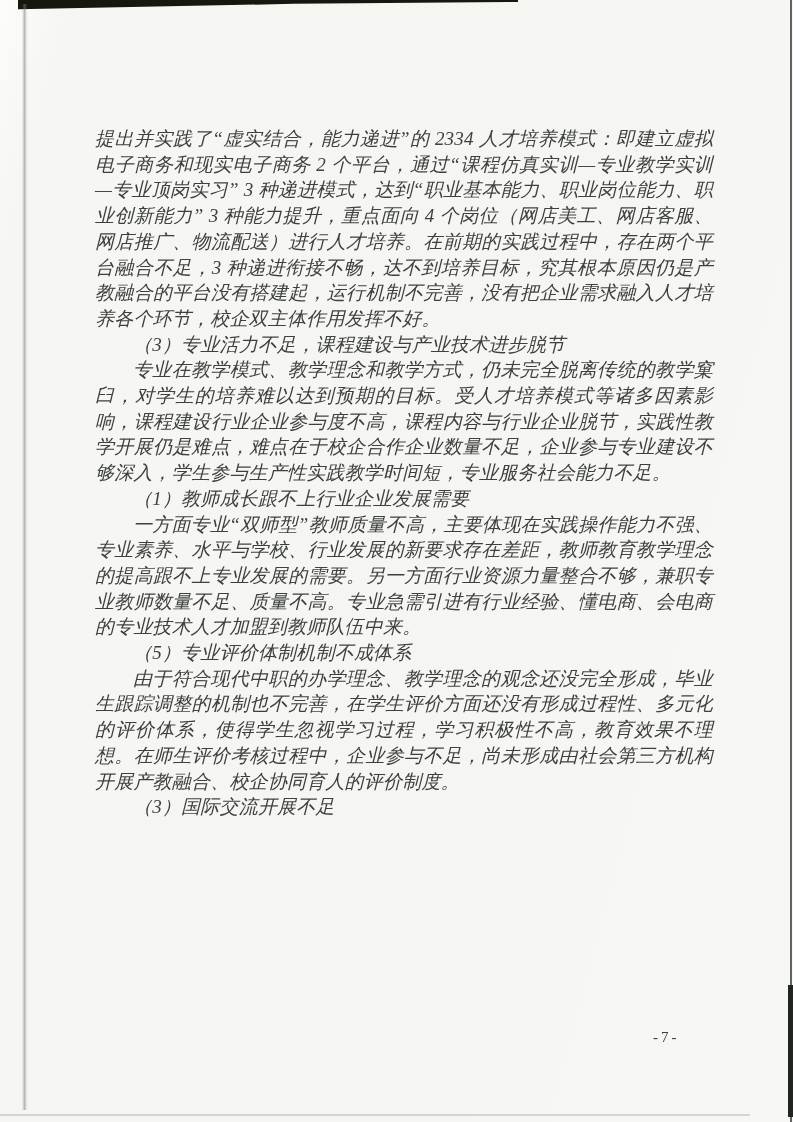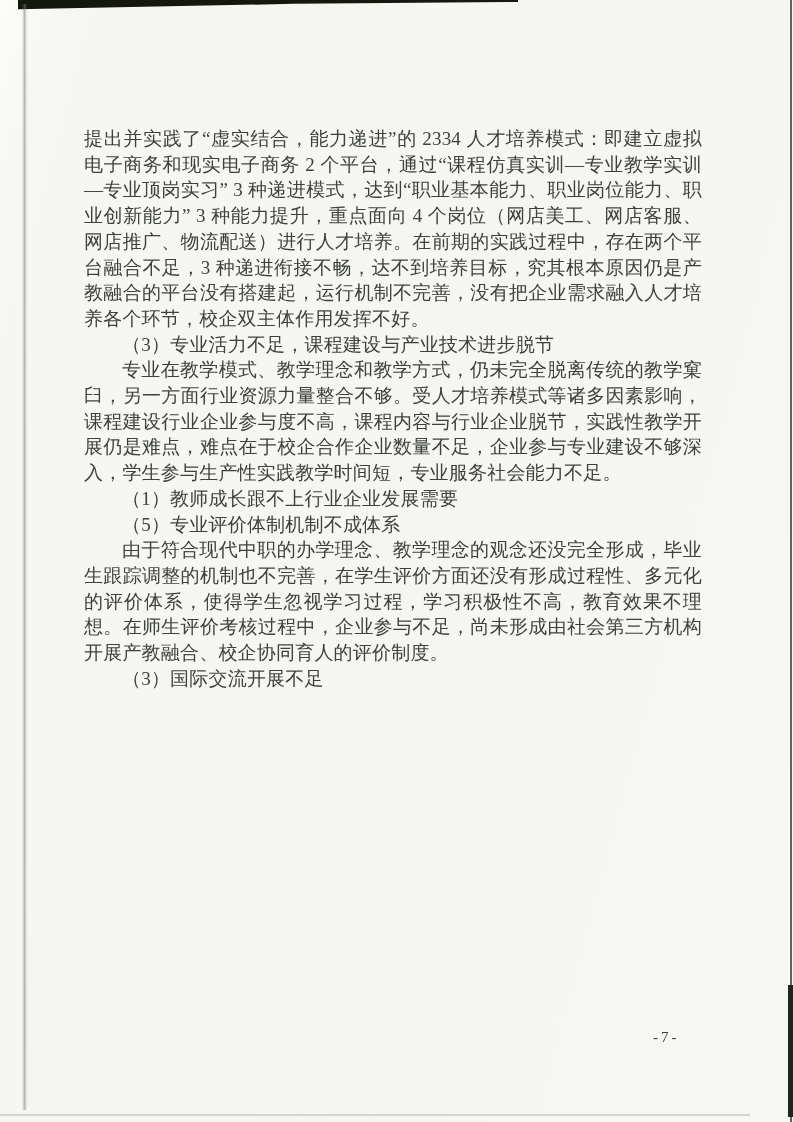--- a/index.html
+++ b/index.html
@@ -68,29 +68,30 @@
     left: 0;
     top: 1114px;
     width: 750px;
     height: 2px;
     background: #c4c8c2;
     opacity: 0.7;
   }
   
   .doc-content {
     position: absolute;
-    left: 84px;
+    left: 95px;
     top: 126px;
     width: 618px;
     font-size: 19px;
     line-height: 25.7px;
     color: #3c413c;
     text-align: justify;
     text-justify: inter-character;
     letter-spacing: 0.2px;
+    font-style: italic;
   }
   .doc-content p {
     margin: 0;
     padding: 0;
   }
   .indent {
     text-indent: 2em;
   }
   .noindent {
     text-indent: 0;
@@ -111,20 +112,21 @@
 <div class="scan-page"></div>
 <div class="top-edge-wedge"></div>
 <div class="binding-crease"></div>
 <div class="right-edge-line"></div>
 <div class="right-edge-band"></div>
 <div class="bottom-edge-line"></div>
 
 <div class="doc-content">
   <p class="noindent">提出并实践了“虚实结合，能力递进”的 2334 人才培养模式：即建立虚拟电子商务和现实电子商务 2 个平台，通过“课程仿真实训—专业教学实训—专业顶岗实习” 3 种递进模式，达到“职业基本能力、职业岗位能力、职业创新能力” 3 种能力提升，重点面向 4 个岗位（网店美工、网店客服、网店推广、物流配送）进行人才培养。在前期的实践过程中，存在两个平台融合不足，3 种递进衔接不畅，达不到培养目标，究其根本原因仍是产教融合的平台没有搭建起，运行机制不完善，没有把企业需求融入人才培养各个环节，校企双主体作用发挥不好。</p>
   <p class="indent">（3）专业活力不足，课程建设与产业技术进步脱节</p>
-  <p class="indent">专业在教学模式、教学理念和教学方式，仍未完全脱离传统的教学窠臼，另一方面行业资源力量整合不够。受人才培养模式等诸多因素影响，课程建设行业企业参与度不高，课程内容与行业企业脱节，实践性教学开展仍是难点，难点在于校企合作企业数量不足，企业参与专业建设不够深入，学生参与生产性实践教学时间短，专业服务社会能力不足。</p>
+  <p class="indent">专业在教学模式、教学理念和教学方式，仍未完全脱离传统的教学窠臼，对学生的培养难以达到预期的目标。受人才培养模式等诸多因素影响，课程建设行业企业参与度不高，课程内容与行业企业脱节，实践性教学开展仍是难点，难点在于校企合作企业数量不足，企业参与专业建设不够深入，学生参与生产性实践教学时间短，专业服务社会能力不足。</p>
   <p class="indent">（1）教师成长跟不上行业企业发展需要</p>
+  <p class="indent">一方面专业“双师型”教师质量不高，主要体现在实践操作能力不强、专业素养、水平与学校、行业发展的新要求存在差距，教师教育教学理念的提高跟不上专业发展的需要。另一方面行业资源力量整合不够，兼职专业教师数量不足、质量不高。专业急需引进有行业经验、懂电商、会电商的专业技术人才加盟到教师队伍中来。</p>
   <p class="indent">（5）专业评价体制机制不成体系</p>
   <p class="indent">由于符合现代中职的办学理念、教学理念的观念还没完全形成，毕业生跟踪调整的机制也不完善，在学生评价方面还没有形成过程性、多元化的评价体系，使得学生忽视学习过程，学习积极性不高，教育效果不理想。在师生评价考核过程中，企业参与不足，尚未形成由社会第三方机构开展产教融合、校企协同育人的评价制度。</p>
   <p class="indent">（3）国际交流开展不足</p>
 </div>
 
 <div class="page-number">-7-</div>
 
 </body></html>

